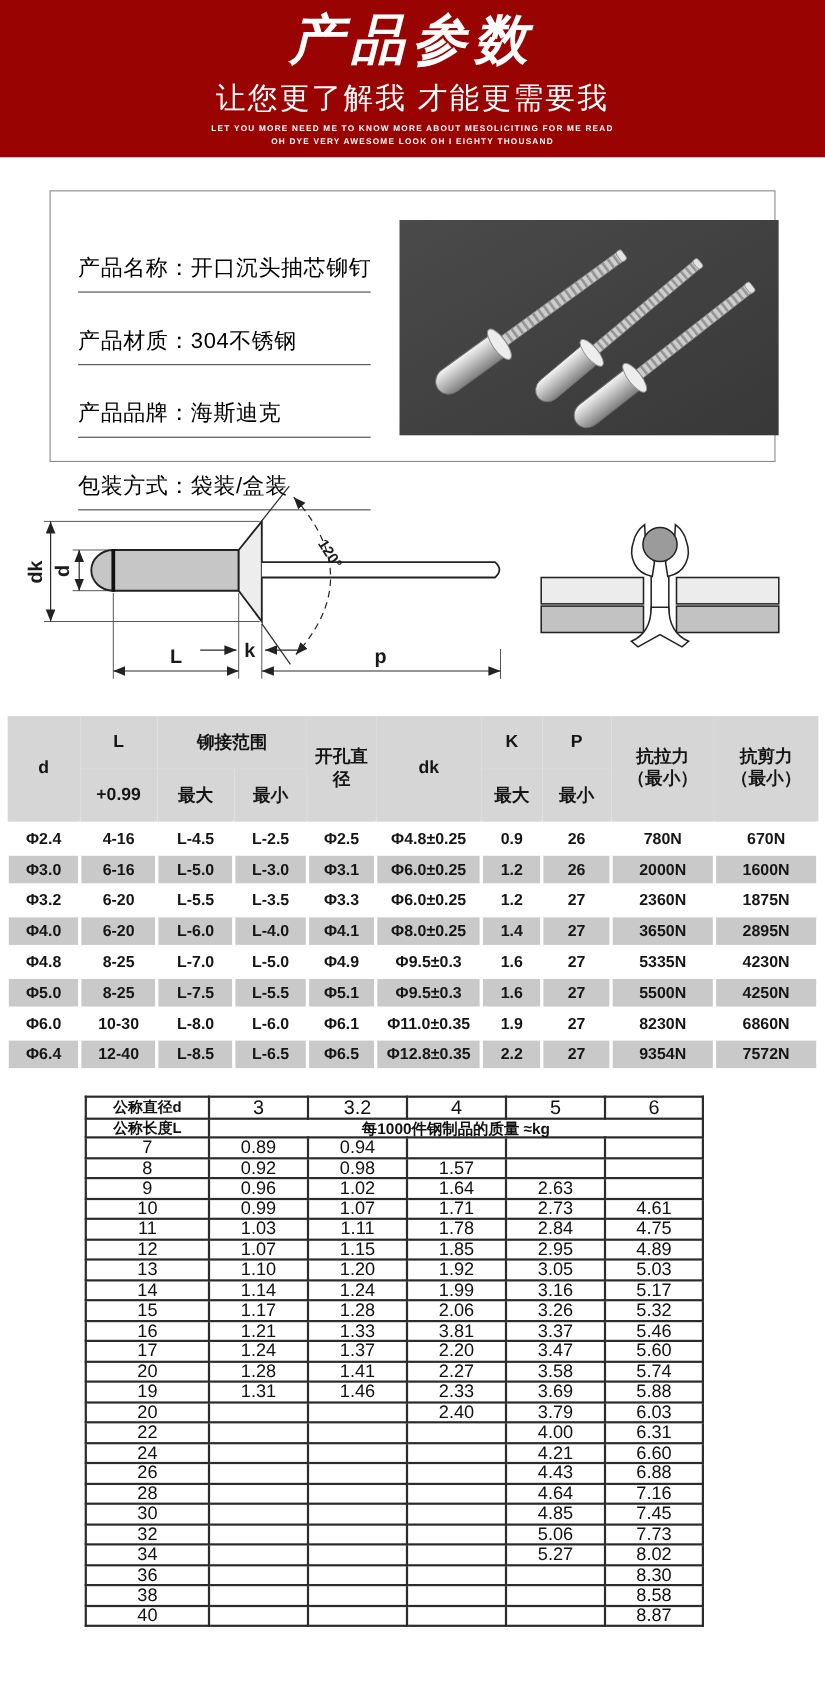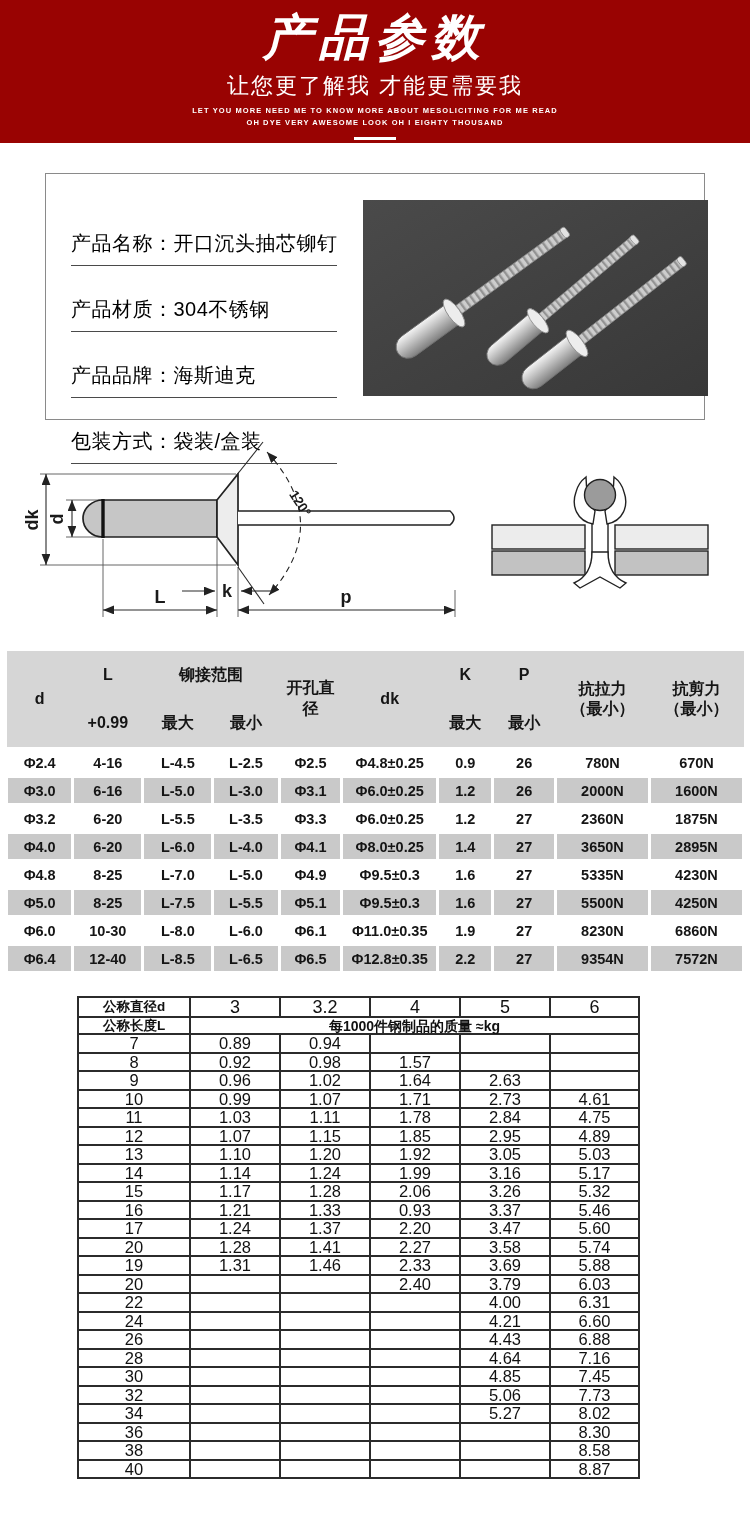--- a/index.html
+++ b/index.html
@@ -1,21 +1,21 @@
 <!DOCTYPE html>
 <html><head>
 <meta charset="utf-8">
 <style>
   html,body{margin:0;padding:0;background:#fff;}
   body{width:750px;height:1530px;overflow:hidden;font-family:"Liberation Sans",sans-serif;position:relative;}
 
   
   .banner{background:#990302;height:143px;text-align:center;color:#fff;overflow:hidden;}
   .banner-title{font-size:49px;font-weight:bold;letter-spacing:7px;margin-top:11px;line-height:1.1;font-style:italic;}
-  .banner-sub{font-size:22px;letter-spacing:2px;margin-top:6px;}
+  .banner-sub{font-size:27px;letter-spacing:2px;margin-top:6px;}
   .banner-en{font-size:7.5px;font-weight:bold;letter-spacing:1.1px;line-height:1.55;margin-top:4px;}
   .banner-bar{width:42px;height:3px;background:#fff;margin:9px auto 0;}
 
   
   .info-box{box-sizing:border-box;margin:30px 45px 0;height:247px;border:1px solid #8a8a8a;display:flex;}
   .info-fields{padding:56px 0 0 25px;width:292px;flex:none;}
   .field{width:266px;border-bottom:1px solid #4a4a4a;font-size:20px;color:#000;
          padding-bottom:8px;margin-bottom:30px;white-space:nowrap;letter-spacing:.5px;}
   .photo-wrap{margin:26px 4px 0 auto;width:345px;height:196px;flex:none;}
 
@@ -386,21 +386,21 @@
         <td>1.17</td>
         <td>1.28</td>
         <td>2.06</td>
         <td>3.26</td>
         <td>5.32</td>
       </tr>
       <tr>
         <td>16</td>
         <td>1.21</td>
         <td>1.33</td>
-        <td>0.93</td>
+        <td>3.81</td>
         <td>3.37</td>
         <td>5.46</td>
       </tr>
       <tr>
         <td>17</td>
         <td>1.24</td>
         <td>1.37</td>
         <td>2.20</td>
         <td>3.47</td>
         <td>5.60</td>

